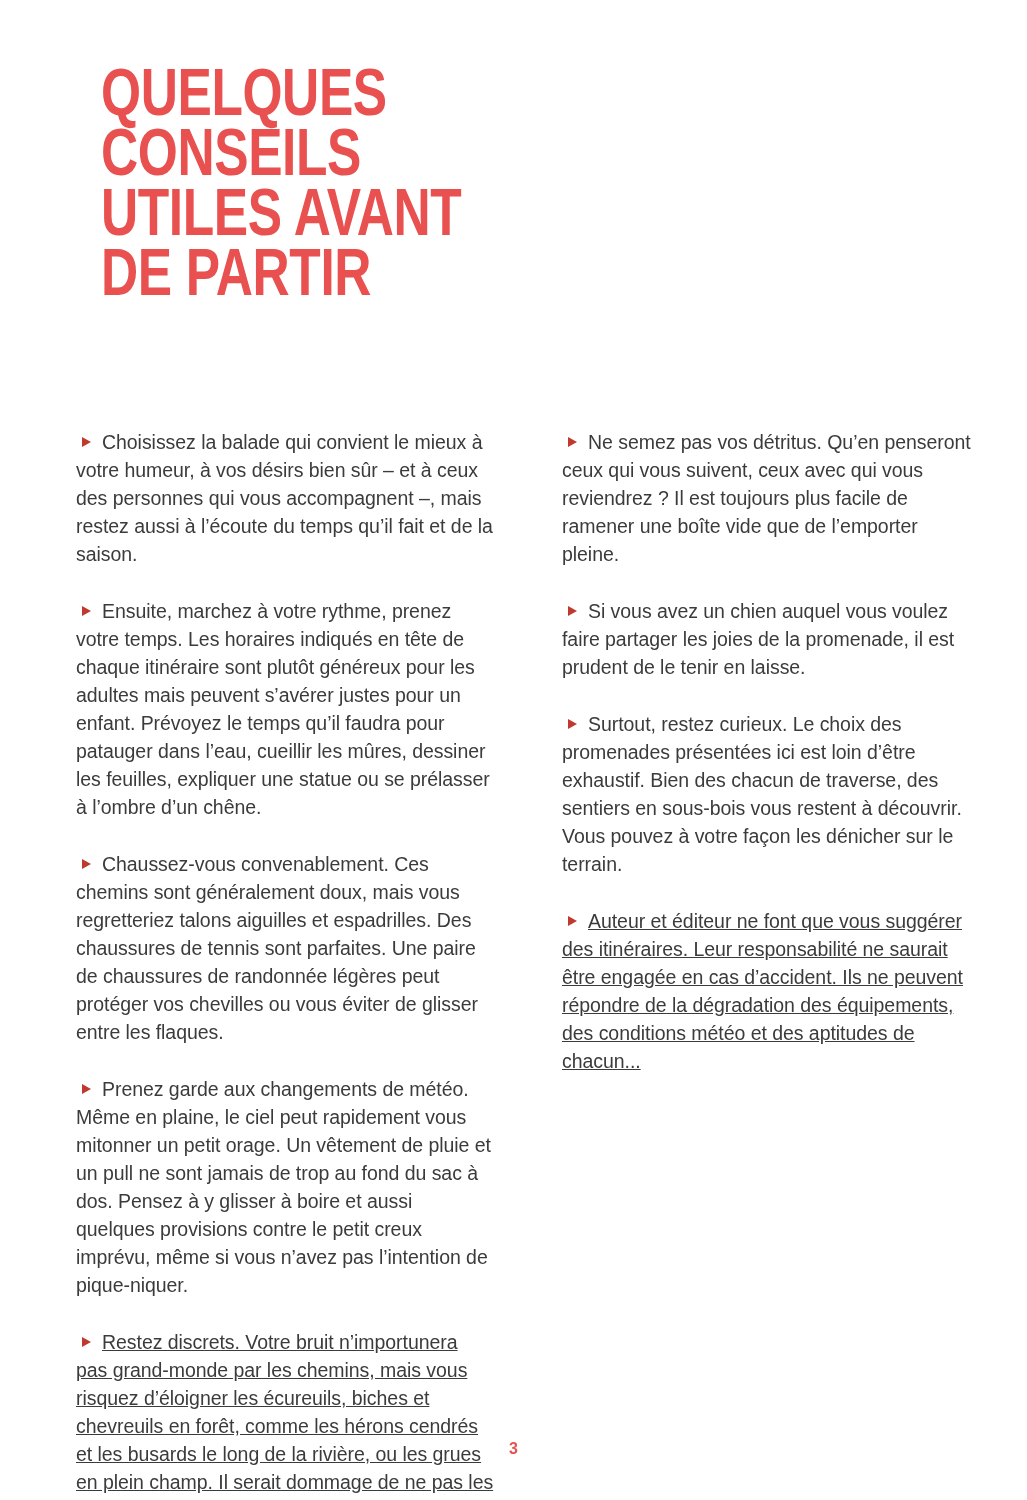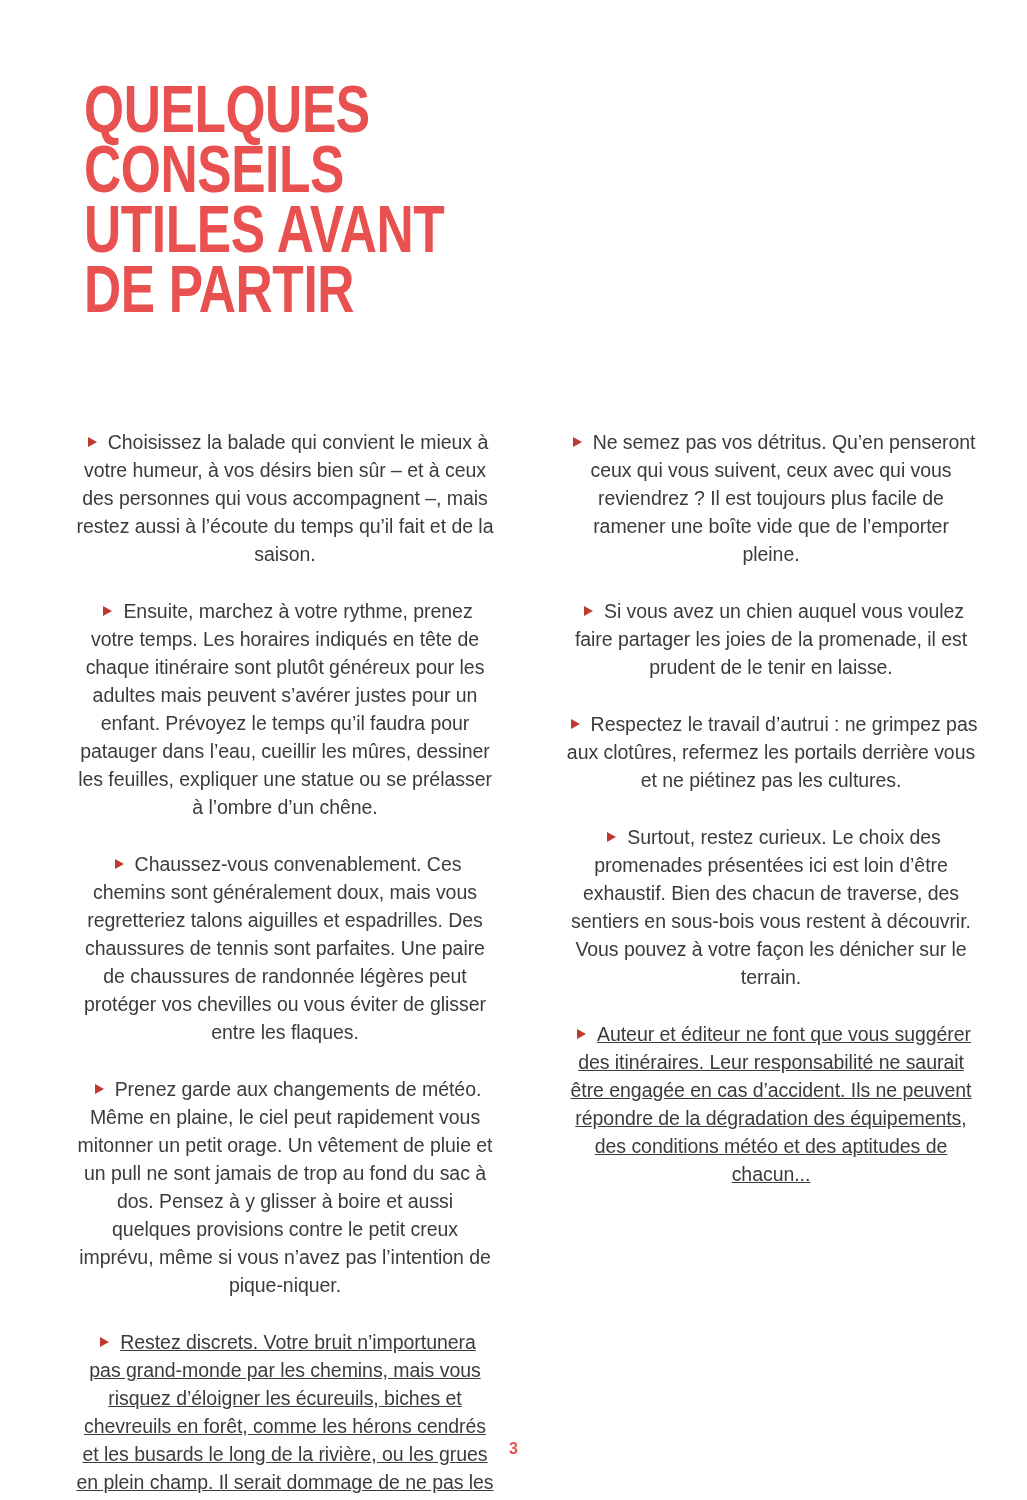--- a/index.html
+++ b/index.html
@@ -13,24 +13,23 @@
     height: 1500px;
     background: #ffffff;
     overflow: hidden;
     font-family: "Liberation Sans", sans-serif;
     box-sizing: border-box;
   }
 
   
   .title-block {
     position: absolute;
-    left: 84px;
+    left: 101px;
     top: 62px;
     width: 470px;
-    margin-top: 17px;
   }
   .title-line {
     color: #E8514F;
     font-family: "Liberation Sans", sans-serif;
     font-weight: bold;
     font-size: 66px;
     line-height: 60px;
     letter-spacing: -0.5px;
     text-transform: uppercase;
     transform: scaleX(0.78);
@@ -55,21 +54,21 @@
     flex: 0 0 418px;
   }
 
   .tip {
     position: relative;
     margin: 0 0 29px 0;
     padding: 0;
     color: #3B3B3B;
     font-size: 19.5px;
     line-height: 28px;
-    text-align: center;
+    text-align: left;
     letter-spacing: -0.05px;
   }
   .tip:last-child {
     margin-bottom: 0;
     text-decoration: underline;
   }
   .tip .bullet {
     display: inline-block;
     width: 0;
     height: 0;
@@ -112,21 +111,20 @@
       <p class="tip"><span class="bullet"></span><span>Choisissez la balade qui convient le mieux à votre humeur, à vos désirs bien sûr – et à ceux des personnes qui vous accompagnent –, mais restez aussi à l’écoute du temps qu’il fait et de la saison.</span></p>
       <p class="tip"><span class="bullet"></span><span>Ensuite, marchez à votre rythme, prenez votre temps. Les horaires indiqués en tête de chaque itinéraire sont plutôt généreux pour les adultes mais peuvent s’avérer justes pour un enfant. Prévoyez le temps qu’il faudra pour patauger dans l’eau, cueillir les mûres, dessiner les feuilles, expliquer une statue ou se prélasser à l’ombre d’un chêne.</span></p>
       <p class="tip"><span class="bullet"></span><span>Chaussez-vous convenablement. Ces chemins sont généralement doux, mais vous regretteriez talons aiguilles et espadrilles. Des chaussures de tennis sont parfaites. Une paire de chaussures de randonnée légères peut protéger vos chevilles ou vous éviter de glisser entre les flaques.</span></p>
       <p class="tip"><span class="bullet"></span><span>Prenez garde aux changements de météo. Même en plaine, le ciel peut rapidement vous mitonner un petit orage. Un vêtement de pluie et un pull ne sont jamais de trop au fond du sac à dos. Pensez à y glisser à boire et aussi quelques provisions contre le petit creux imprévu, même si vous n’avez pas l’intention de pique-niquer.</span></p>
       <p class="tip"><span class="bullet"></span><span>Restez discrets. Votre bruit n’importunera pas grand-monde par les chemins, mais vous risquez d’éloigner les écureuils, biches et chevreuils en forêt, comme les hérons cendrés et les busards le long de la rivière, ou les grues en plein champ. Il serait dommage de ne pas les voir.</span></p>
     </div>
 
     <div class="column">
       <p class="tip"><span class="bullet"></span><span>Ne semez pas vos détritus. Qu’en penseront ceux qui vous suivent, ceux avec qui vous reviendrez ? Il est toujours plus facile de ramener une boîte vide que de l’emporter pleine.</span></p>
       <p class="tip"><span class="bullet"></span><span>Si vous avez un chien auquel vous voulez faire partager les joies de la promenade, il est prudent de le tenir en laisse.</span></p>
-      <p class="tip"><span class="bullet"></span><span>Respectez le travail d’autrui : ne grimpez pas aux clotûres, refermez les portails derrière vous et ne piétinez pas les cultures.</span></p>
       <p class="tip"><span class="bullet"></span><span>Surtout, restez curieux. Le choix des promenades présentées ici est loin d’être exhaustif. Bien des chacun de traverse, des sentiers en sous-bois vous restent à découvrir. Vous pouvez à votre façon les dénicher sur le terrain.</span></p>
       <p class="tip"><span class="bullet"></span><span>Auteur et éditeur ne font que vous suggérer des itinéraires. Leur responsabilité ne saurait être engagée en cas d’accident. Ils ne peuvent répondre de la dégradation des équipements, des conditions météo et des aptitudes de chacun...</span></p>
     </div>
 
   </div>
 
   <div class="page-number">3</div>
 
 </div>
 

